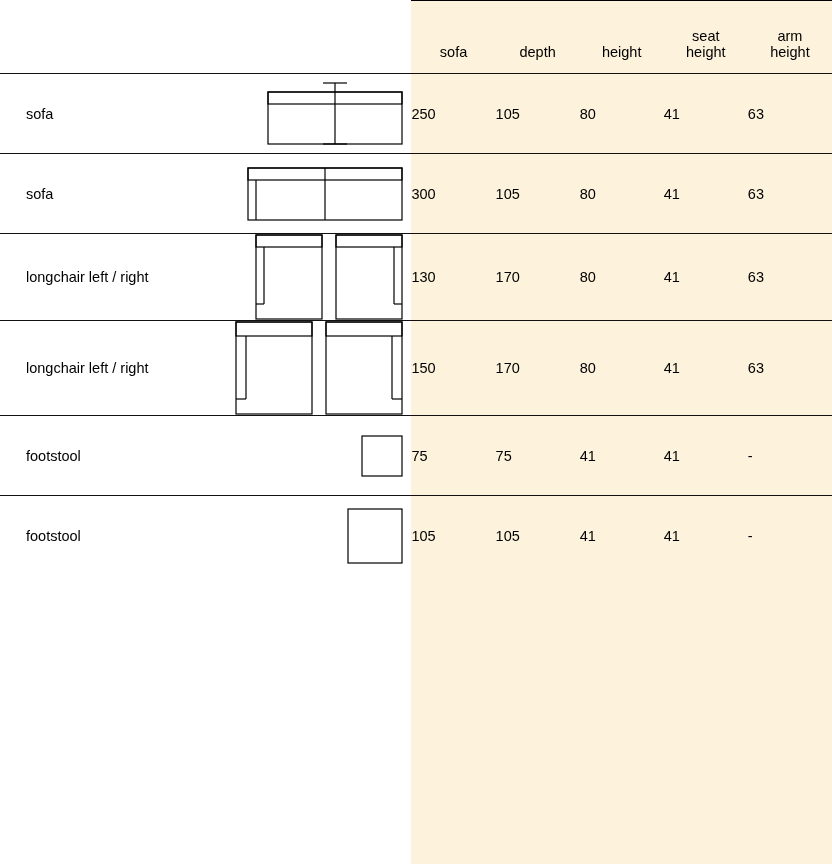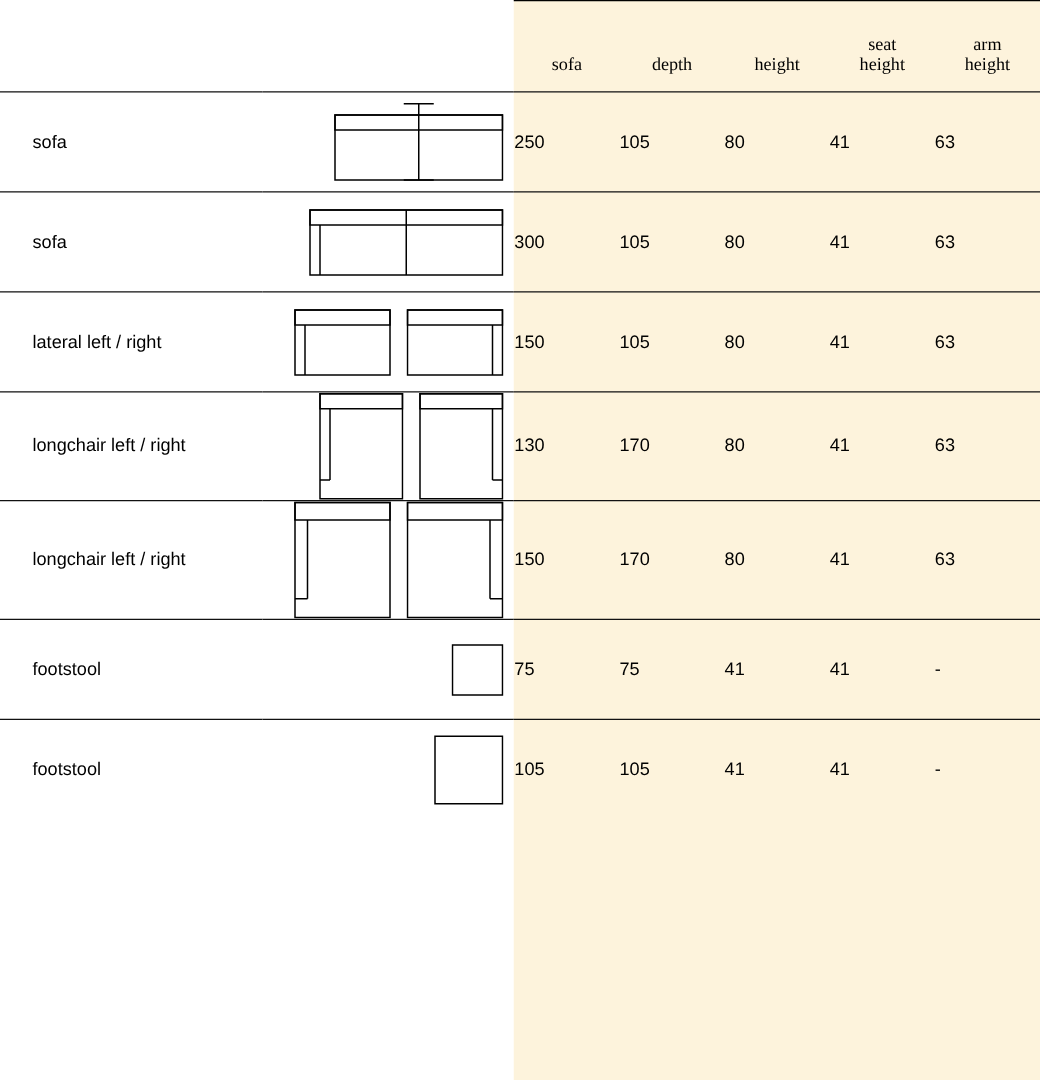--- a/index.html
+++ b/index.html
@@ -51,21 +51,20 @@
     vertical-align: bottom;
     padding: 0 0 12px 0;
     line-height: 1.15;
     color: #000;
   }
   thead th.head-blank {
     text-align: left;
   }
   thead tr.head-row th {
     height: 60px;
-    font-family: Liberation Serif, serif;
   }
 
   
   .head-rule-cell {
     padding: 0;
     height: 1px;
   }
   .head-rule {
     height: 1px;
     background: #000;
@@ -190,46 +189,20 @@
             </svg>
           </span>
         </td>
         <td class="num">300</td>
         <td class="num">105</td>
         <td class="num">80</td>
         <td class="num">41</td>
         <td class="num">63</td>
       </tr>
 
-      <tr>
-        <td class="label">lateral left / right</td>
-        <td class="figure">
-          <span class="fig">
-            <svg width="78" height="54" viewBox="0 0 78 54">
-              <g fill="none" stroke="#000" stroke-width="1.2">
-                <rect x="1" y="1" width="76" height="52"></rect>
-                <rect x="1" y="1" width="76" height="12"></rect>
-                <line x1="9" y1="13" x2="9" y2="53"></line>
-              </g>
-            </svg>
-            <svg width="78" height="54" viewBox="0 0 78 54">
-              <g fill="none" stroke="#000" stroke-width="1.2">
-                <rect x="1" y="1" width="76" height="52"></rect>
-                <rect x="1" y="1" width="76" height="12"></rect>
-                <line x1="69" y1="13" x2="69" y2="53"></line>
-              </g>
-            </svg>
-          </span>
-        </td>
-        <td class="num">150</td>
-        <td class="num">105</td>
-        <td class="num">80</td>
-        <td class="num">41</td>
-        <td class="num">63</td>
-      </tr>
 
 
 
       <tr>
         <td class="label">longchair left / right</td>
         <td class="figure">
           <span class="fig">
             <svg width="68" height="86" viewBox="0 0 68 86">
               <g fill="none" stroke="#000" stroke-width="1.2">
                 <rect x="1" y="1" width="66" height="84"></rect>

